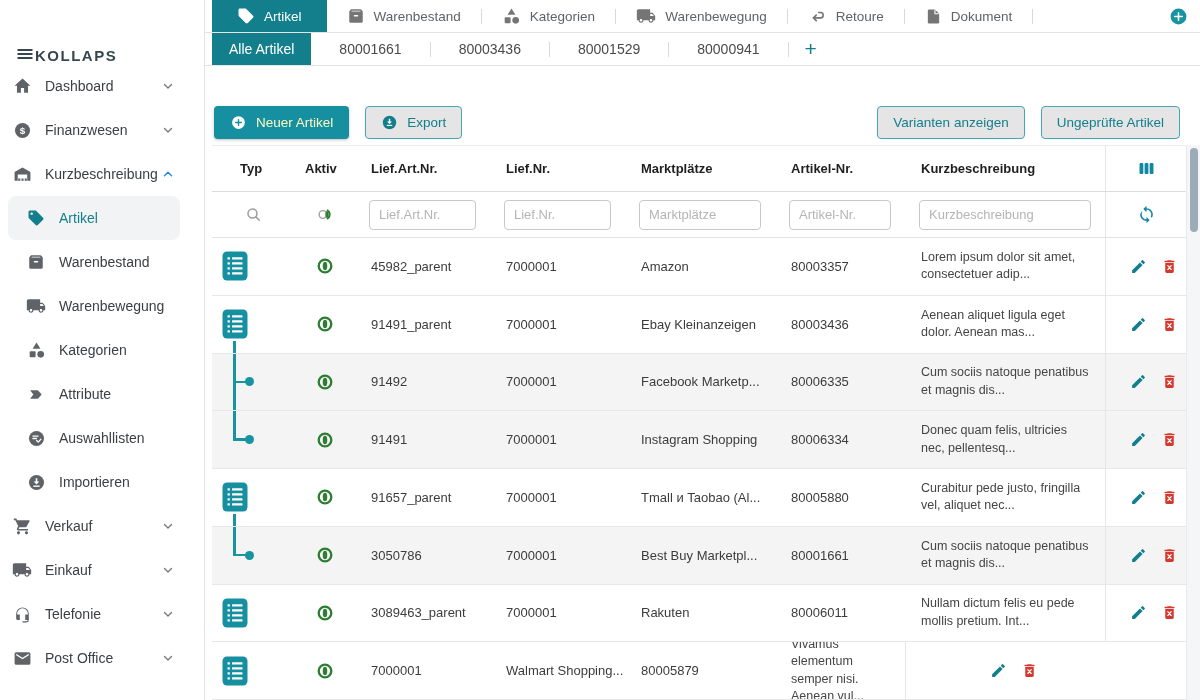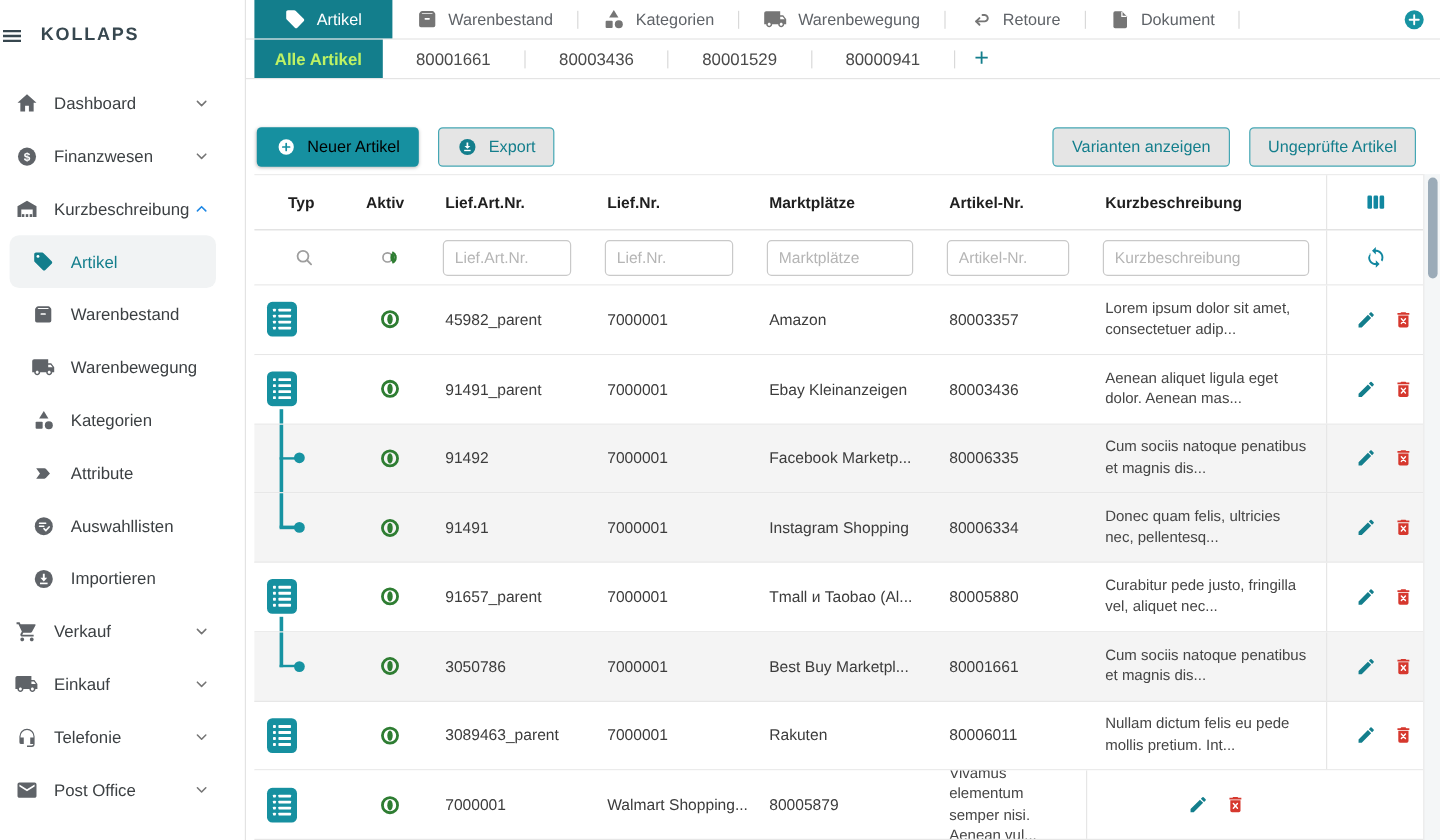--- a/index.html
+++ b/index.html
@@ -2,21 +2,21 @@
 <html><head>
 <meta charset="utf-8">
 <style>
   * { box-sizing: border-box; margin: 0; padding: 0; }
   html,body { width:1200px; height:700px; overflow:hidden; }
   body { font-family:"Liberation Sans", sans-serif; background:#fff; color:#3c4043; }
   .app { display:flex; width:1200px; height:700px; }
 
   
   .sidebar { width:205px; min-width:205px; height:700px; background:#fff; border-right:1px solid #e3e3e3; padding-top:20px; }
-  .logo-row { display:flex; align-items:flex-start; height:44px; gap:14px; color:#37474f; }
+  .logo-row { display:flex; align-items:flex-end; height:44px; padding-left:15px; color:#37474f; }
   .logo-text { font-size:15px; font-weight:bold; letter-spacing:1.5px; color:#37474f; }
   .sb-item { display:flex; align-items:center; height:44px; margin:0 24px 0 8px; border-radius:8px; cursor:pointer; color:#3c4043; }
   .sb-item .sb-icon { width:20px; height:20px; display:flex; align-items:center; justify-content:center; color:#5f6368; margin-left:4px; }
   .sb-item.sub .sb-icon { margin-left:18px; }
   .sb-label { margin-left:13px; font-size:14px; }
   .sb-item.active { background:#f1f3f4; }
   .sb-item.active .sb-icon, .sb-item.active .sb-label { color:#137e8c; }
   .sb-chev { margin-left:auto; margin-right:6px; color:#757575; display:flex; }
   .sb-chev.blue { color:#1e88e5; }
 
@@ -26,27 +26,27 @@
   .tabbar { height:33px; display:flex; align-items:stretch; border-bottom:1px solid #e4e4e4; padding-left:7px; }
   .tab { display:flex; align-items:center; gap:9px; padding:0 20px; font-size:13.5px; color:#5f6368; cursor:pointer; white-space:nowrap; }
   .tab .t-icon { display:flex; color:#757575; }
   .tab.active { background:#137e8c; color:#fff; padding:0 25px; }
   .tab.active .t-icon { color:#fff; }
   .tab-sep { width:1px; height:15px; background:#d9d9d9; align-self:center; }
   .tabbar-add { margin-left:auto; margin-right:12px; display:flex; align-items:center; cursor:pointer; }
 
   .subtabbar { height:33px; display:flex; align-items:stretch; border-bottom:1px solid #e4e4e4; padding-left:7px; }
   .subtab { display:flex; align-items:center; padding:0 28px; font-size:14px; color:#4a4a4a; cursor:pointer; }
-  .subtab.active { background:#137e8c; color:#bef264; font-weight:bold; padding:0 17px; }
+  .subtab.active { background:#137e8c; color:#ffffff; font-weight:normal; padding:0 17px; }
   .subtab-add { display:flex; align-items:center; padding:0 16px; color:#137e8c; font-size:21px; font-weight:400; cursor:pointer; }
 
   
   .toolbar { display:flex; align-items:center; padding:34px 20px 0 9px; gap:16px; height:79px; }
   .btn { height:33px; border-radius:4px; display:flex; align-items:center; gap:9px; font-size:13.5px; font-weight:500; cursor:pointer; border:none; font-family:"Liberation Sans",sans-serif; }
-  .btn-filled { background:#1690a0; color:#000000; padding:0 16px; box-shadow:0 1px 3px rgba(0,0,0,.25); }
+  .btn-filled { background:#1690a0; color:#fef9c3; padding:0 16px; box-shadow:0 1px 3px rgba(0,0,0,.25); }
   .btn-outline { background:#e5e5e5; color:#137e8c; border:1px solid #45a7b4; padding:0 15px; }
   .toolbar-right { margin-left:auto; display:flex; gap:16px; }
 
   
   .table { margin-left:7px; width:974px; }
   .trow, .thead, .tfilter { display:grid; grid-template-columns:83px 60px 135px 135px 150px 130px 200px minmax(0,1fr); align-items:stretch; }
   .thead { height:47px; border-top:1px solid #ececec; border-bottom:1px solid #dcdcdc; }
   .th { display:flex; align-items:center; font-size:13px; font-weight:bold; color:#1f1f1f; padding-left:16px; }
   .th-typ { padding-left:28px; } .th-aktiv { padding-left:10px; }
   .th-actions, .tf-actions, .td-actions { border-left:1px solid #e6e6e6; display:flex; align-items:center; justify-content:center; gap:14px; padding-left:0; }

